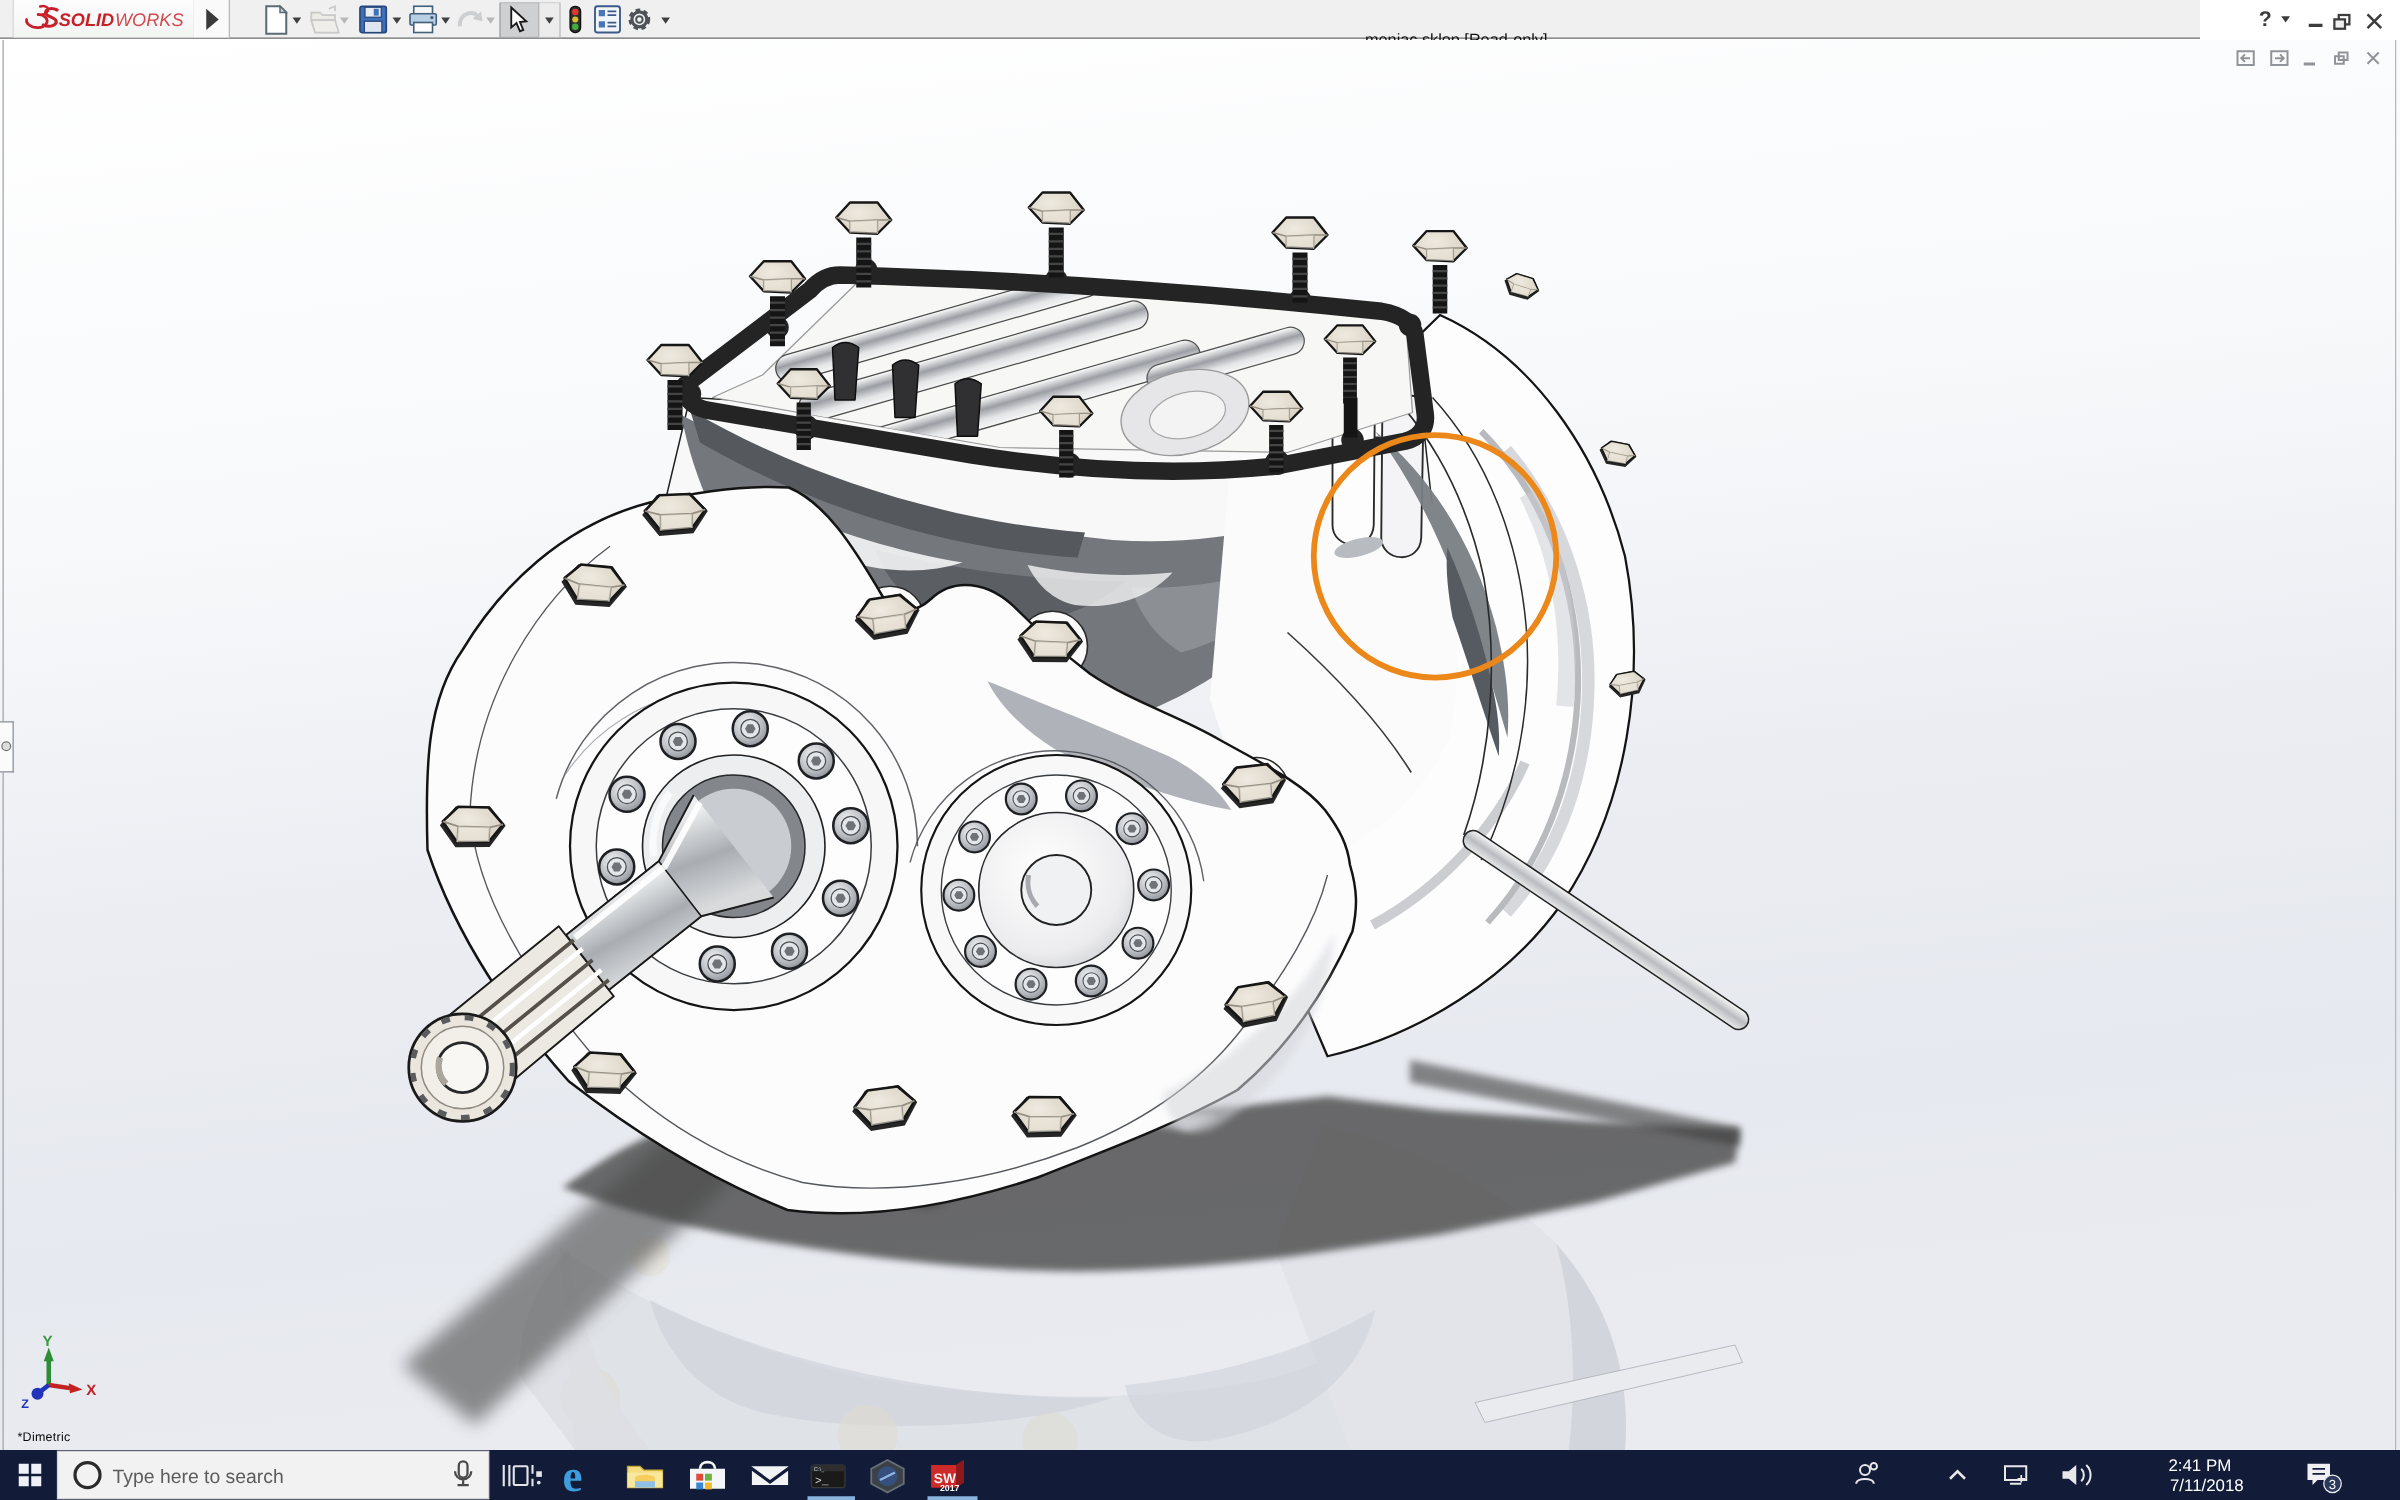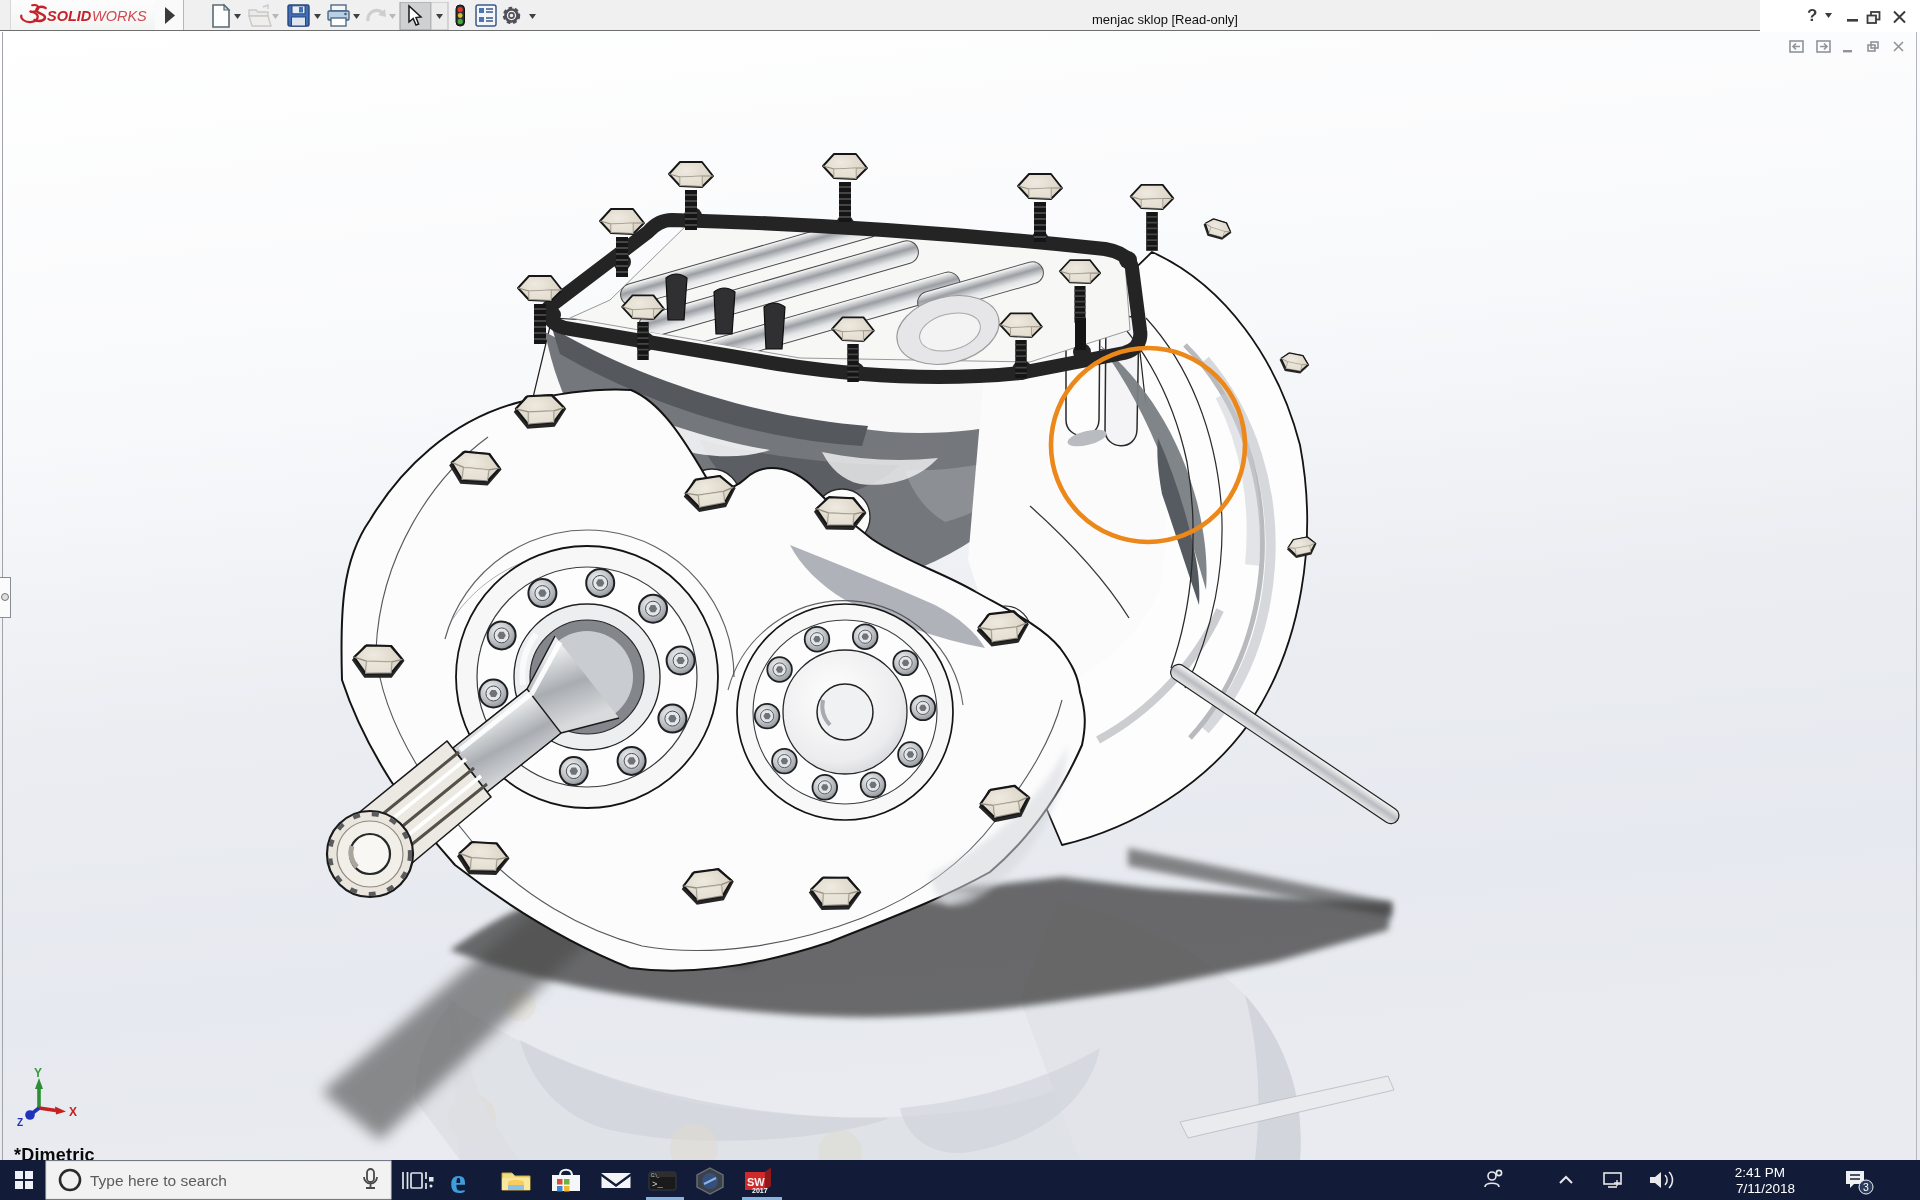--- a/index.html
+++ b/index.html
@@ -1,19 +1,19 @@
 <!DOCTYPE html>
 <html><head><meta charset="utf-8"><title>menjac sklop</title>
 <style>
 html,body{margin:0;padding:0;width:1920px;height:1200px;overflow:hidden;font-family:"Liberation Sans",sans-serif;background:#fff}
 #titlebar{position:absolute;left:0;top:0;width:1760px;height:31px;background:#f0f0f0;border-bottom:1px solid #6f6f6f;box-sizing:border-box}
 .abs{position:absolute}
 #viewport{position:absolute;left:0;top:32px;width:1920px;height:1128px;overflow:hidden}
 #taskbar{position:absolute;left:0;top:1160px;width:1920px;height:40px;background:#121c39}
-#dimetric{position:absolute;left:14px;top:1145px;font-size:18px;font-weight:bold;color:#0a0a0a;letter-spacing:0.2px}
+#dimetric{position:absolute;left:14px;top:1145px;font-size:10px;font-weight:normal;color:#0a0a0a;letter-spacing:0.2px}
 </style></head>
 <body>
 
 <div id="titlebar">
  <div class="abs" style="left:10px;top:0;width:144px;height:30px;background:linear-gradient(180deg,#fdfdfd,#f2f4f2);border-left:1px solid #d8d8d8;border-right:1px solid #c4c4c4">
   <svg width="144" height="30" viewBox="0 0 144 30">
     <g fill="none" stroke="#c8202a" stroke-linecap="round" transform="translate(3.5,2) scale(0.8)">
       <path d="M22,4 C28,2.5 32,6 29,9.5 C27,12 23,12.5 20,12" stroke-width="2.5"></path>
       <path d="M20,12 C27,12.5 31,17 28,21.5 C25,26 16,26.5 11,22.5 C9,21 8,19 8.5,17" stroke-width="2.7"></path>
       <path d="M39,7.5 C33,4.5 27,6.5 27.5,10.5 C28,14.5 37,14.5 38,18.5 C39,22.5 32,25.5 25,22.5" stroke-width="3.1"></path>
@@ -86,21 +86,21 @@
      <path d="M10,4 h7 M10,7 h7 M10,13 h7 M10,16 h7" stroke="#3d5a88" stroke-width="1.4"></path>
    </g>
 
    <g transform="translate(297,3)">
      <circle cx="10.5" cy="10.5" r="7" fill="none" stroke="#4f5357" stroke-width="3.4" stroke-dasharray="3.4 2.6"></circle>
      <circle cx="10.5" cy="10.5" r="6" fill="none" stroke="#4f5357" stroke-width="2.6"></circle>
      <circle cx="10.5" cy="10.5" r="2.6" fill="#f0f0f0" stroke="#4f5357" stroke-width="1.6"></circle>
    </g>
    <polygon points="325,12 332,12 328.5,17" fill="#404040"></polygon>
  </svg>
- <div class="abs" style="left:1165px;top:12px;transform:translateX(-50%);font-size:13px;color:#111">menjac sklop [Read-only]</div>
+ <div class="abs" style="left:1165px;top:24px;transform:translateX(-50%);font-size:13px;color:#111">menjac sklop [Read-only]</div>
 
  <svg class="abs" style="left:1795px;top:0" width="125" height="31" viewBox="0 0 125 31">
    <text x="12" y="21" font-size="17" font-weight="bold" fill="#3c3c3c" font-family="Liberation Sans,sans-serif">?</text>
    <polygon points="30,13 37,13 33.5,18" fill="#3c3c3c"></polygon>
    <rect x="52" y="19" width="11" height="2.6" fill="#3c3c3c"></rect>
    <g fill="none" stroke="#3c3c3c" stroke-width="1.8">
      <rect x="76" y="12" width="8.5" height="7.5"></rect>
      <rect x="72.5" y="15.5" width="8.5" height="7.5" fill="#f0f0f0"></rect>
    </g>
    <path d="M99,11.5 L110,22.5 M110,11.5 L99,22.5" stroke="#3c3c3c" stroke-width="2"></path>

